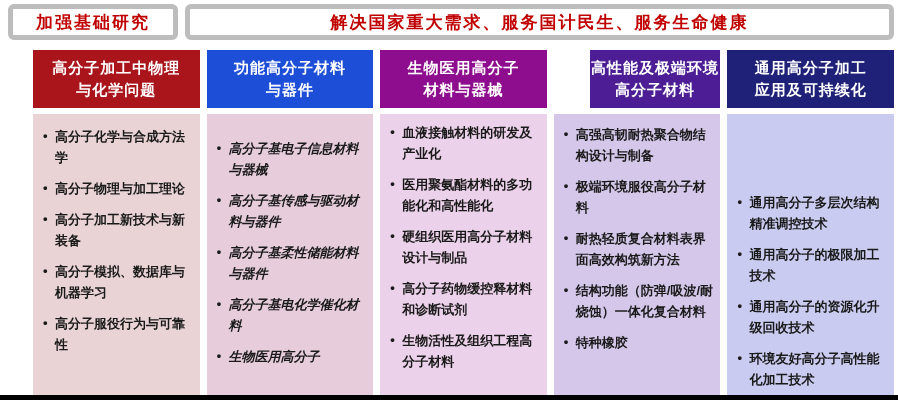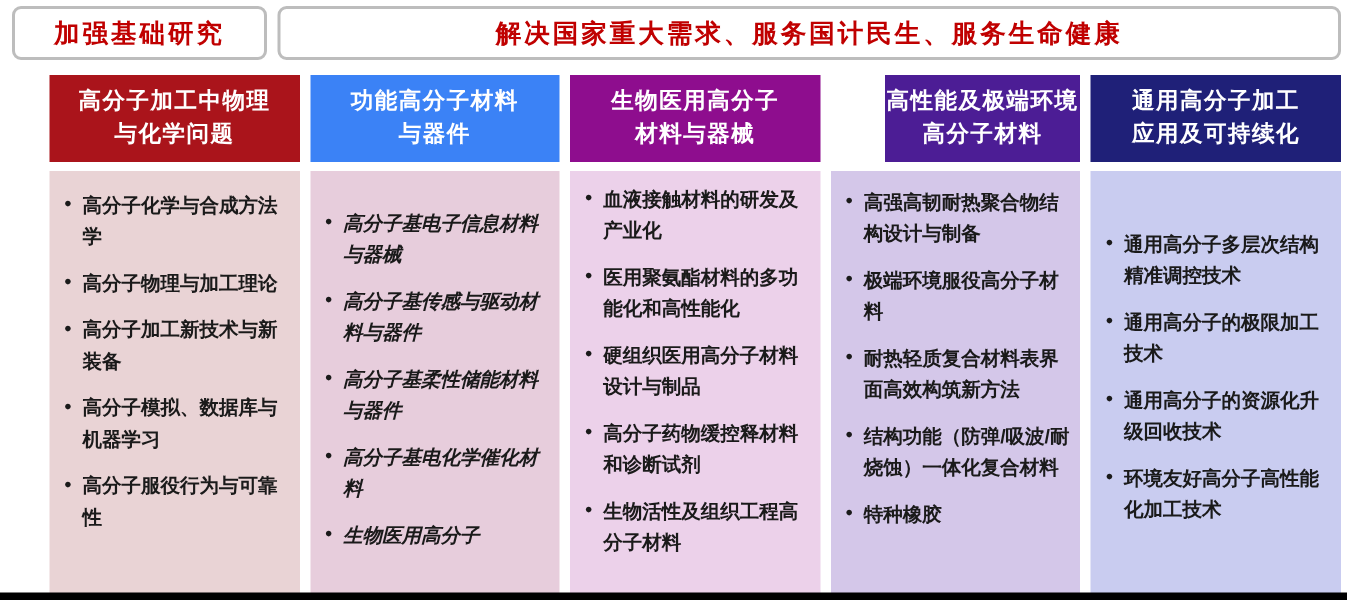--- a/index.html
+++ b/index.html
@@ -6,21 +6,21 @@
   body {
     width:898px; height:400px; background:#ffffff; overflow:hidden;
     font-family:"Liberation Sans", sans-serif;
   }
   .wrap {
     position:relative; width:898px; height:400px;
     padding:4px 4px 0 8px; box-sizing:border-box;
   }
   .banners { display:flex; gap:7px; height:36px; margin-bottom:10px; }
   .banner {
-    border:2px solid #8b5cf6; border-radius:6px; background:#ffffff;
+    border:5px solid #8b5cf6; border-radius:6px; background:#ffffff;
     display:flex; align-items:center; justify-content:center;
     font-weight:bold; font-size:17px; letter-spacing:2px;
     box-sizing:border-box; white-space:nowrap;
   }
   .banner-left { width:170px; flex:none; }
   .banner-right { flex:1; }
   .columns { display:flex; gap:7px; height:350px;padding-left:25px; }
   .col { flex:1; display:flex; flex-direction:column; min-width:0; }
   .col-header {
     height:58px; flex:none;
@@ -31,21 +31,21 @@
   .col-body { flex:1; margin-top:6px; overflow:hidden; }
   .col-body ul { margin:0; padding:12px 5px 0 9px; list-style:none; }
   .col-body li {
     position:relative; padding-left:13px; font-size:13px;
     line-height:1.62; margin-bottom:10px; font-weight:bold;
   }
   .col-body li::before { content:"•"; position:absolute; left:1px; top:-1px; }
   .col:nth-child(2) .col-body ul { padding-top:24px;font-style:italic; }
   .col:nth-child(3) .col-body ul { padding-top:8px; }
   .col:nth-child(4) .col-body ul { padding-top:10px; }
-  .col:nth-child(5) .col-body ul { padding-top:38px; }
+  .col:nth-child(5) .col-body ul { padding-top:38px;margin-top:40px; }
   .bottom-bar { position:absolute; left:0; bottom:0; width:898px; height:5px; }
 </style>
 </head>
 <body>
 
 <div class="wrap">
 
   <div class="banners">
     <div class="banner banner-left" style="color: rgb(192, 0, 0); border-color: rgb(189, 189, 189);">加强基础研究</div>
     <div class="banner banner-right" style="color: rgb(192, 0, 0); border-color: rgb(189, 189, 189);">解决国家重大需求、服务国计民生、服务生命健康</div>
@@ -61,21 +61,21 @@
             <li>高分子化学与合成方法学</li>
             <li>高分子物理与加工理论</li>
             <li>高分子加工新技术与新装备</li>
             <li>高分子模拟、数据库与机器学习</li>
             <li>高分子服役行为与可靠性</li>
           </ul>
       </div>
     </div>
 
     <div class="col">
-      <div class="col-header" style="background-color: #3b82f6;">功能高分子材料
+      <div class="col-header" style="background-color: #1d4ed8;">功能高分子材料
 与器件</div>
       <div class="col-body" style="background-color: rgb(231, 205, 220); color: rgb(26, 26, 26);">
         <ul>
             <li>高分子基电子信息材料与器械</li>
             <li>高分子基传感与驱动材料与器件</li>
             <li>高分子基柔性储能材料与器件</li>
             <li>高分子基电化学催化材料</li>
             <li>生物医用高分子</li>
           </ul>
       </div>

